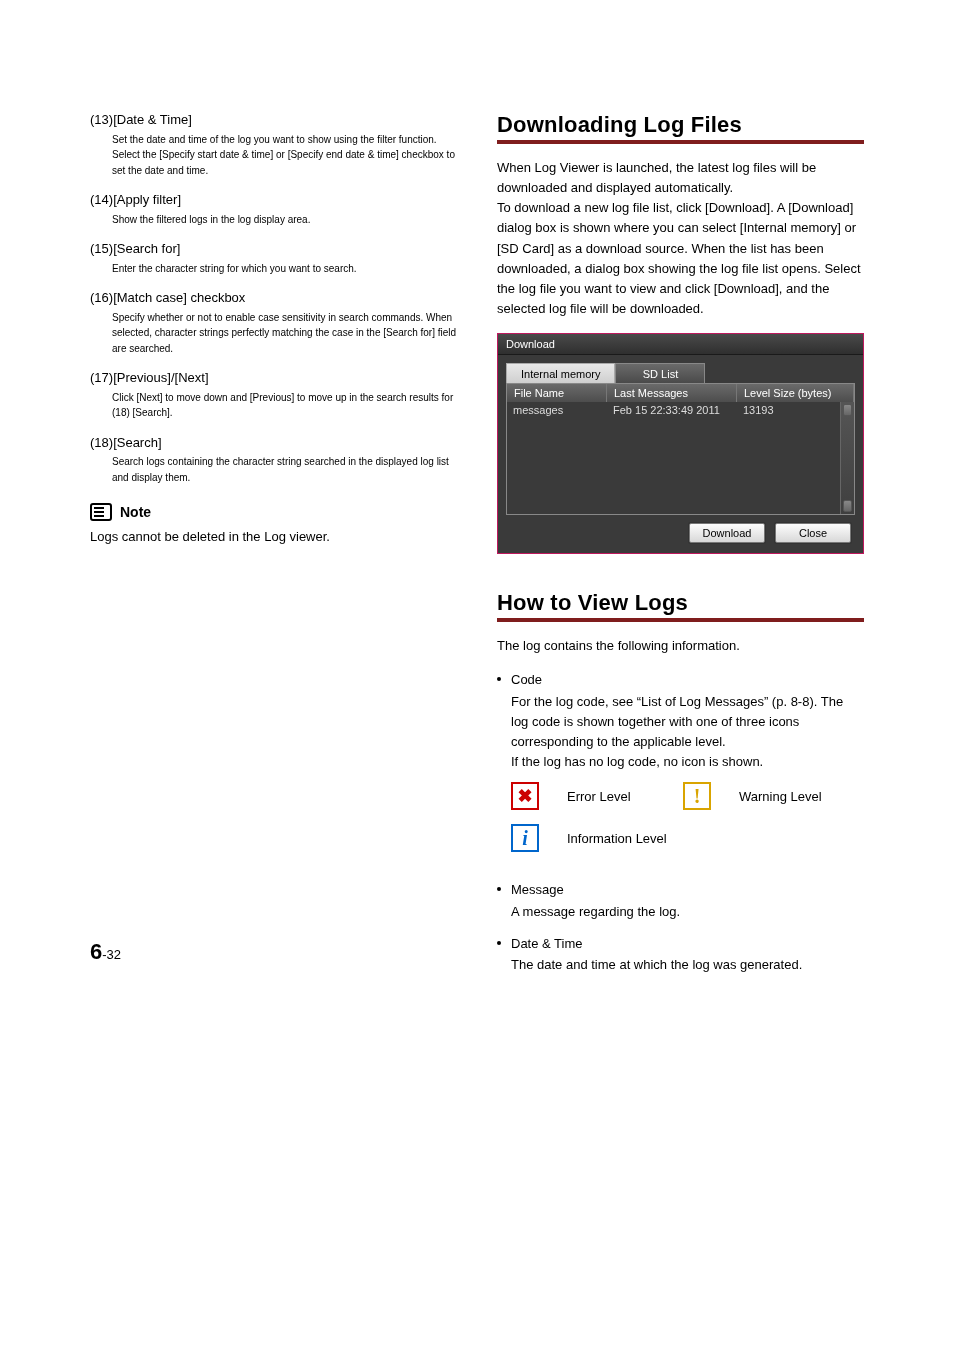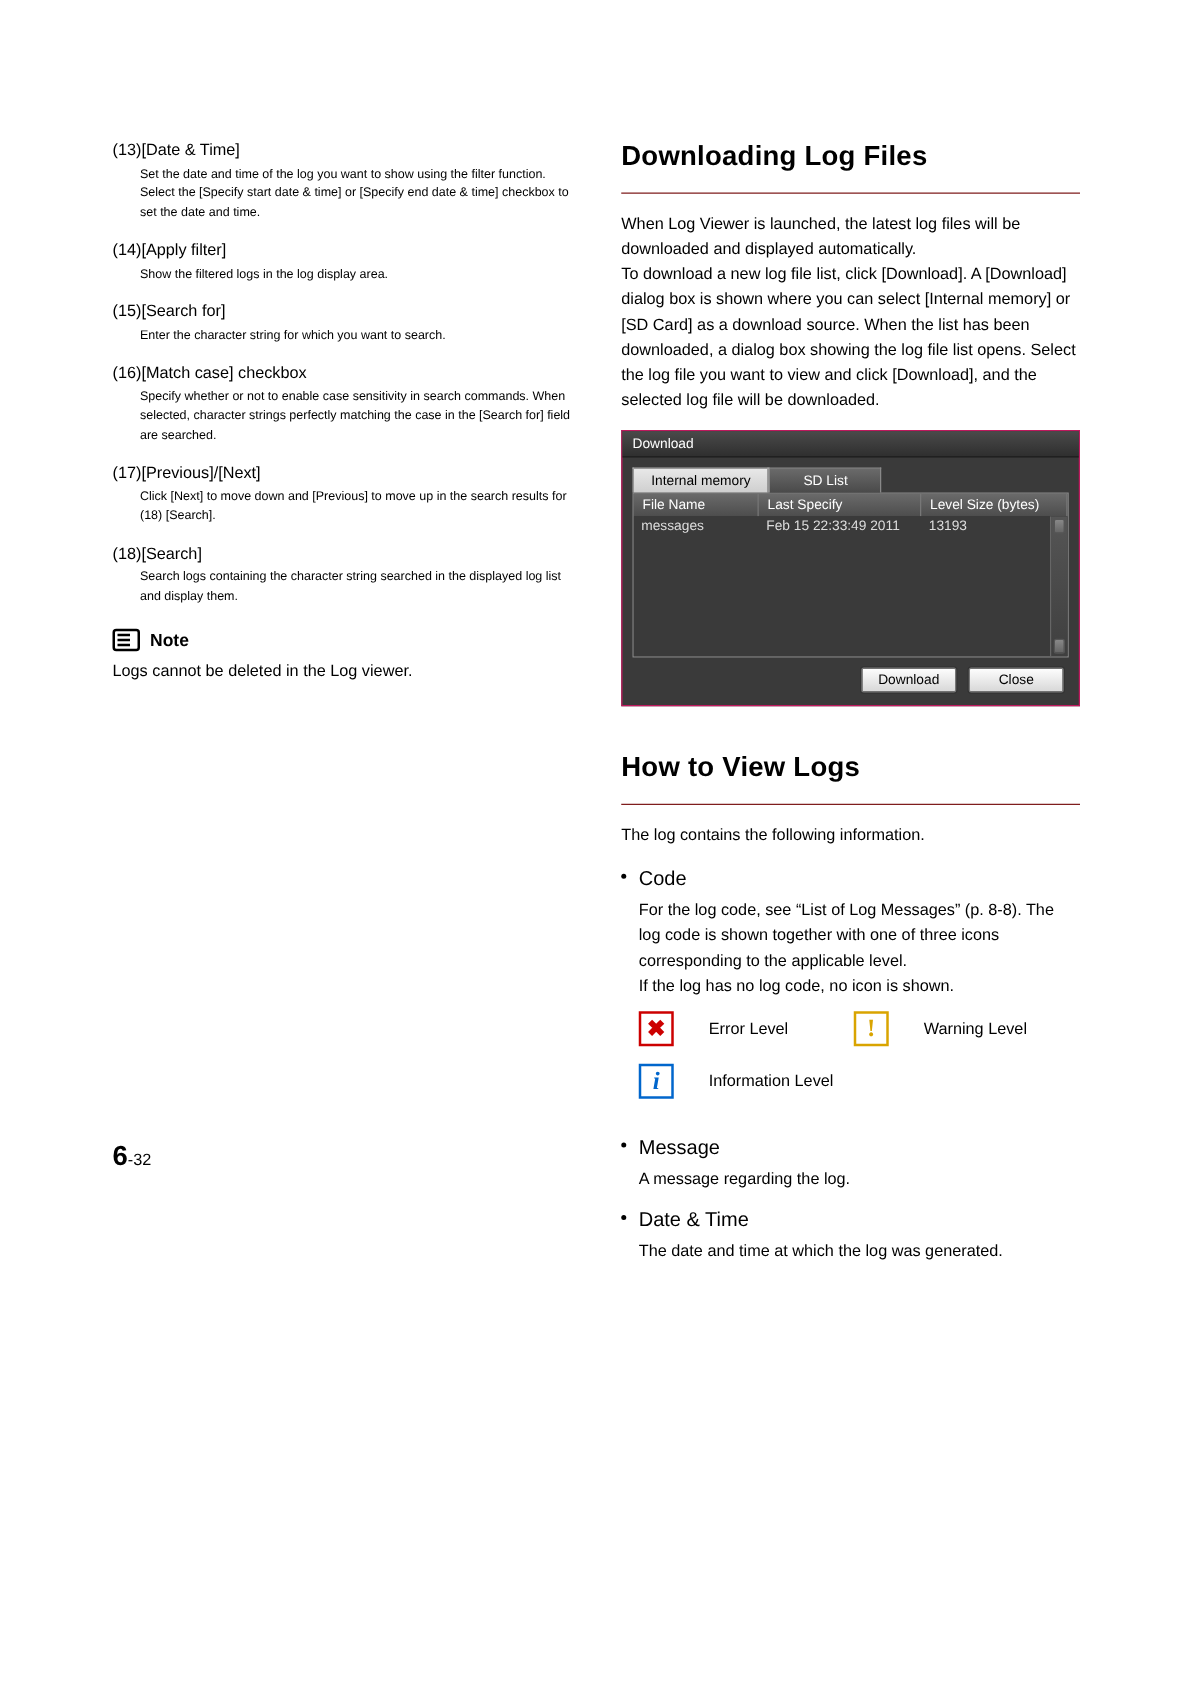--- a/index.html
+++ b/index.html
@@ -9,21 +9,21 @@
   .col { flex: 1 1 0; min-width: 0; }
   .item { margin-bottom: 12px; }
   .item-head { font-size: 13px; line-height: 1.5; }
   .item-desc { font-size: 10px; line-height: 1.55; padding-left: 22px; margin-top: 2px; }
   .note-row { display: flex; align-items: center; gap: 8px; margin-top: 18px; margin-bottom: 6px; }
   .note-icon { width: 22px; height: 18px; border: 2px solid #000; border-radius: 3px; display: flex; align-items: center; justify-content: flex-start; padding-left: 2px; position: relative; }
   .note-icon::before { content: ""; display: block; width: 10px; height: 2px; background: #000; box-shadow: 0 4px 0 #000, 0 -4px 0 #000; }
   .note-icon::after { content: ""; position: absolute; right: -4px; bottom: -4px; width: 8px; height: 8px; border-right: 2px solid #000; border-bottom: 2px solid #000; transform: rotate(-45deg); background:#fff; display:none;}
   .note-label { font-weight: bold; font-size: 14px; }
   .note-text { font-size: 13px; line-height: 1.5; }
-  .h2 { font-family: "Arial Narrow", Arial, sans-serif; font-stretch: condensed; font-weight: bold; font-size: 22px; color: #000; border-bottom: 1px solid #7f1d1d; padding-bottom: 16px; margin-bottom: 14px; letter-spacing: 0.2px; }
+  .h2 { font-family: "Arial Narrow", Arial, sans-serif; font-stretch: condensed; font-weight: bold; font-size: 22px; color: #000; border-bottom: 4px solid #7f1d1d; padding-bottom: 2px; margin-bottom: 14px; letter-spacing: 0.2px; }
   .para { font-size: 13px; line-height: 1.55; margin-bottom: 14px; }
   
   .dialog { background: #3a3a3a; border: 1px solid #be185d; width: 100%; margin-bottom: 36px; font-size: 11px; color: #fff; }
   .dialog-title { background: linear-gradient(#4a4a4a,#2f2f2f); padding: 4px 8px; font-size: 11px; border-bottom: 1px solid #1a1a1a; }
   .dialog-body { padding: 8px; }
   .tabs { display: flex; gap: 0; margin-bottom: 0; }
   .tab { padding: 4px 14px 3px; font-size: 11px; border: 1px solid #888; border-bottom: none; background: linear-gradient(#6a6a6a,#4a4a4a); color:#fff; text-align:center; min-width: 90px; }
   .tab.active { background: linear-gradient(#e8e8e8,#cfcfcf); color: #000; border-color:#aaa; position:relative; top:0; }
   .table-wrap { border: 1px solid #888; background: #3a3a3a; }
   .table-head { display: flex; background: linear-gradient(#6a6a6a,#4d4d4d); font-size: 11px; }
@@ -37,37 +37,37 @@
   .td.fn { flex: 0 0 100px; }
   .td.lm { flex: 0 0 130px; }
   .td.fs { flex: 1 1 auto; }
   .scrollbar { position:absolute; right:0; top:0; bottom:0; width:14px; background: linear-gradient(#555,#3f3f3f); border-left:1px solid #666;}
   .scrollbar::before{content:"";position:absolute;top:2px;left:2px;right:2px;height:10px;background:linear-gradient(#888,#666);border:1px solid #555;border-radius:2px;}
   .scrollbar::after{content:"";position:absolute;bottom:2px;left:2px;right:2px;height:10px;background:linear-gradient(#888,#666);border:1px solid #555;border-radius:2px;}
   .dialog-footer { display: flex; justify-content: flex-end; gap: 10px; padding: 8px 4px 2px; }
   .dbtn { min-width: 76px; text-align:center; font-size: 11px; color:#000; padding: 3px 10px; background: linear-gradient(#fdfdfd,#d8d8d8); border: 1px solid #777; border-radius: 2px; box-shadow: 0 0 0 1px #333; }
   
   .bullet-item { margin-bottom: 12px; }
-  .bullet-head { font-size: 16px; line-height:1.5; display:flex; gap:10px; }
+  .bullet-head { font-size: 13px; line-height:1.5; display:flex; gap:10px; }
   .bullet-dot { width:4px; height:4px; background:#000; border-radius:50%; margin-top:7px; flex:0 0 4px;}
   .bullet-title { flex:1; }
   .bullet-desc { font-size:13px; line-height:1.55; padding-left: 14px; margin-top:2px; }
   
   .legend-row { display:flex; align-items:center; gap: 12px; margin-top: 10px; padding-left:14px; flex-wrap: wrap; }
   .legend-item { display:flex; align-items:center; gap:28px; min-width: 160px; }
   .ico { width:28px; height:28px; border:2px solid; display:flex; align-items:center; justify-content:center; font-weight:bold; font-size:18px; line-height:1; }
   .ico-err { border-color:#c00; color:#c00; }
   .ico-err::before { content:"\2716"; }
   .ico-warn { border-color:#d9a400; color:#d9a400; }
   .ico-warn::before { content:"!"; font-size:20px; font-family: Georgia, serif; font-weight:bold;}
   .ico-info { border-color:#0066cc; color:#0066cc; }
   .ico-info::before { content:"i"; font-family: Georgia, serif; font-style: italic; font-weight:bold; font-size:20px;}
   .legend-label { font-size:13px; }
   
-  .pagenum { position:absolute; left:90px; bottom:52px; font-size:13px; }
+  .pagenum { position:absolute; left:90px; bottom:25px; font-size:13px; }
   .pagenum .big { font-size:22px; font-weight:bold; }
   .h2-first{ margin-top: 2px;}
 </style>
 </head>
 <body>
 
 <div class="page">
   <div class="columns">
 
     <div class="col">
@@ -112,21 +112,21 @@
       <div class="dialog">
         <div class="dialog-title">Download</div>
         <div class="dialog-body">
           <div class="tabs">
             <div class="tab active">Internal memory</div>
             <div class="tab">SD List</div>
           </div>
           <div class="table-wrap">
             <div class="table-head">
               <div class="th fn">File Name</div>
-              <div class="th lm">Last Specify</div>
+              <div class="th lm">Last Messages</div>
               <div class="th fs">Level Size (bytes)</div>
             </div>
             <div class="scrollbox">
               <div class="trow">
                 <div class="td fn">messages</div>
                 <div class="td lm">Feb 15 22:33:49 2011</div>
                 <div class="td fs">13193</div>
               </div>
               <div class="scrollbar"></div>
             </div>

